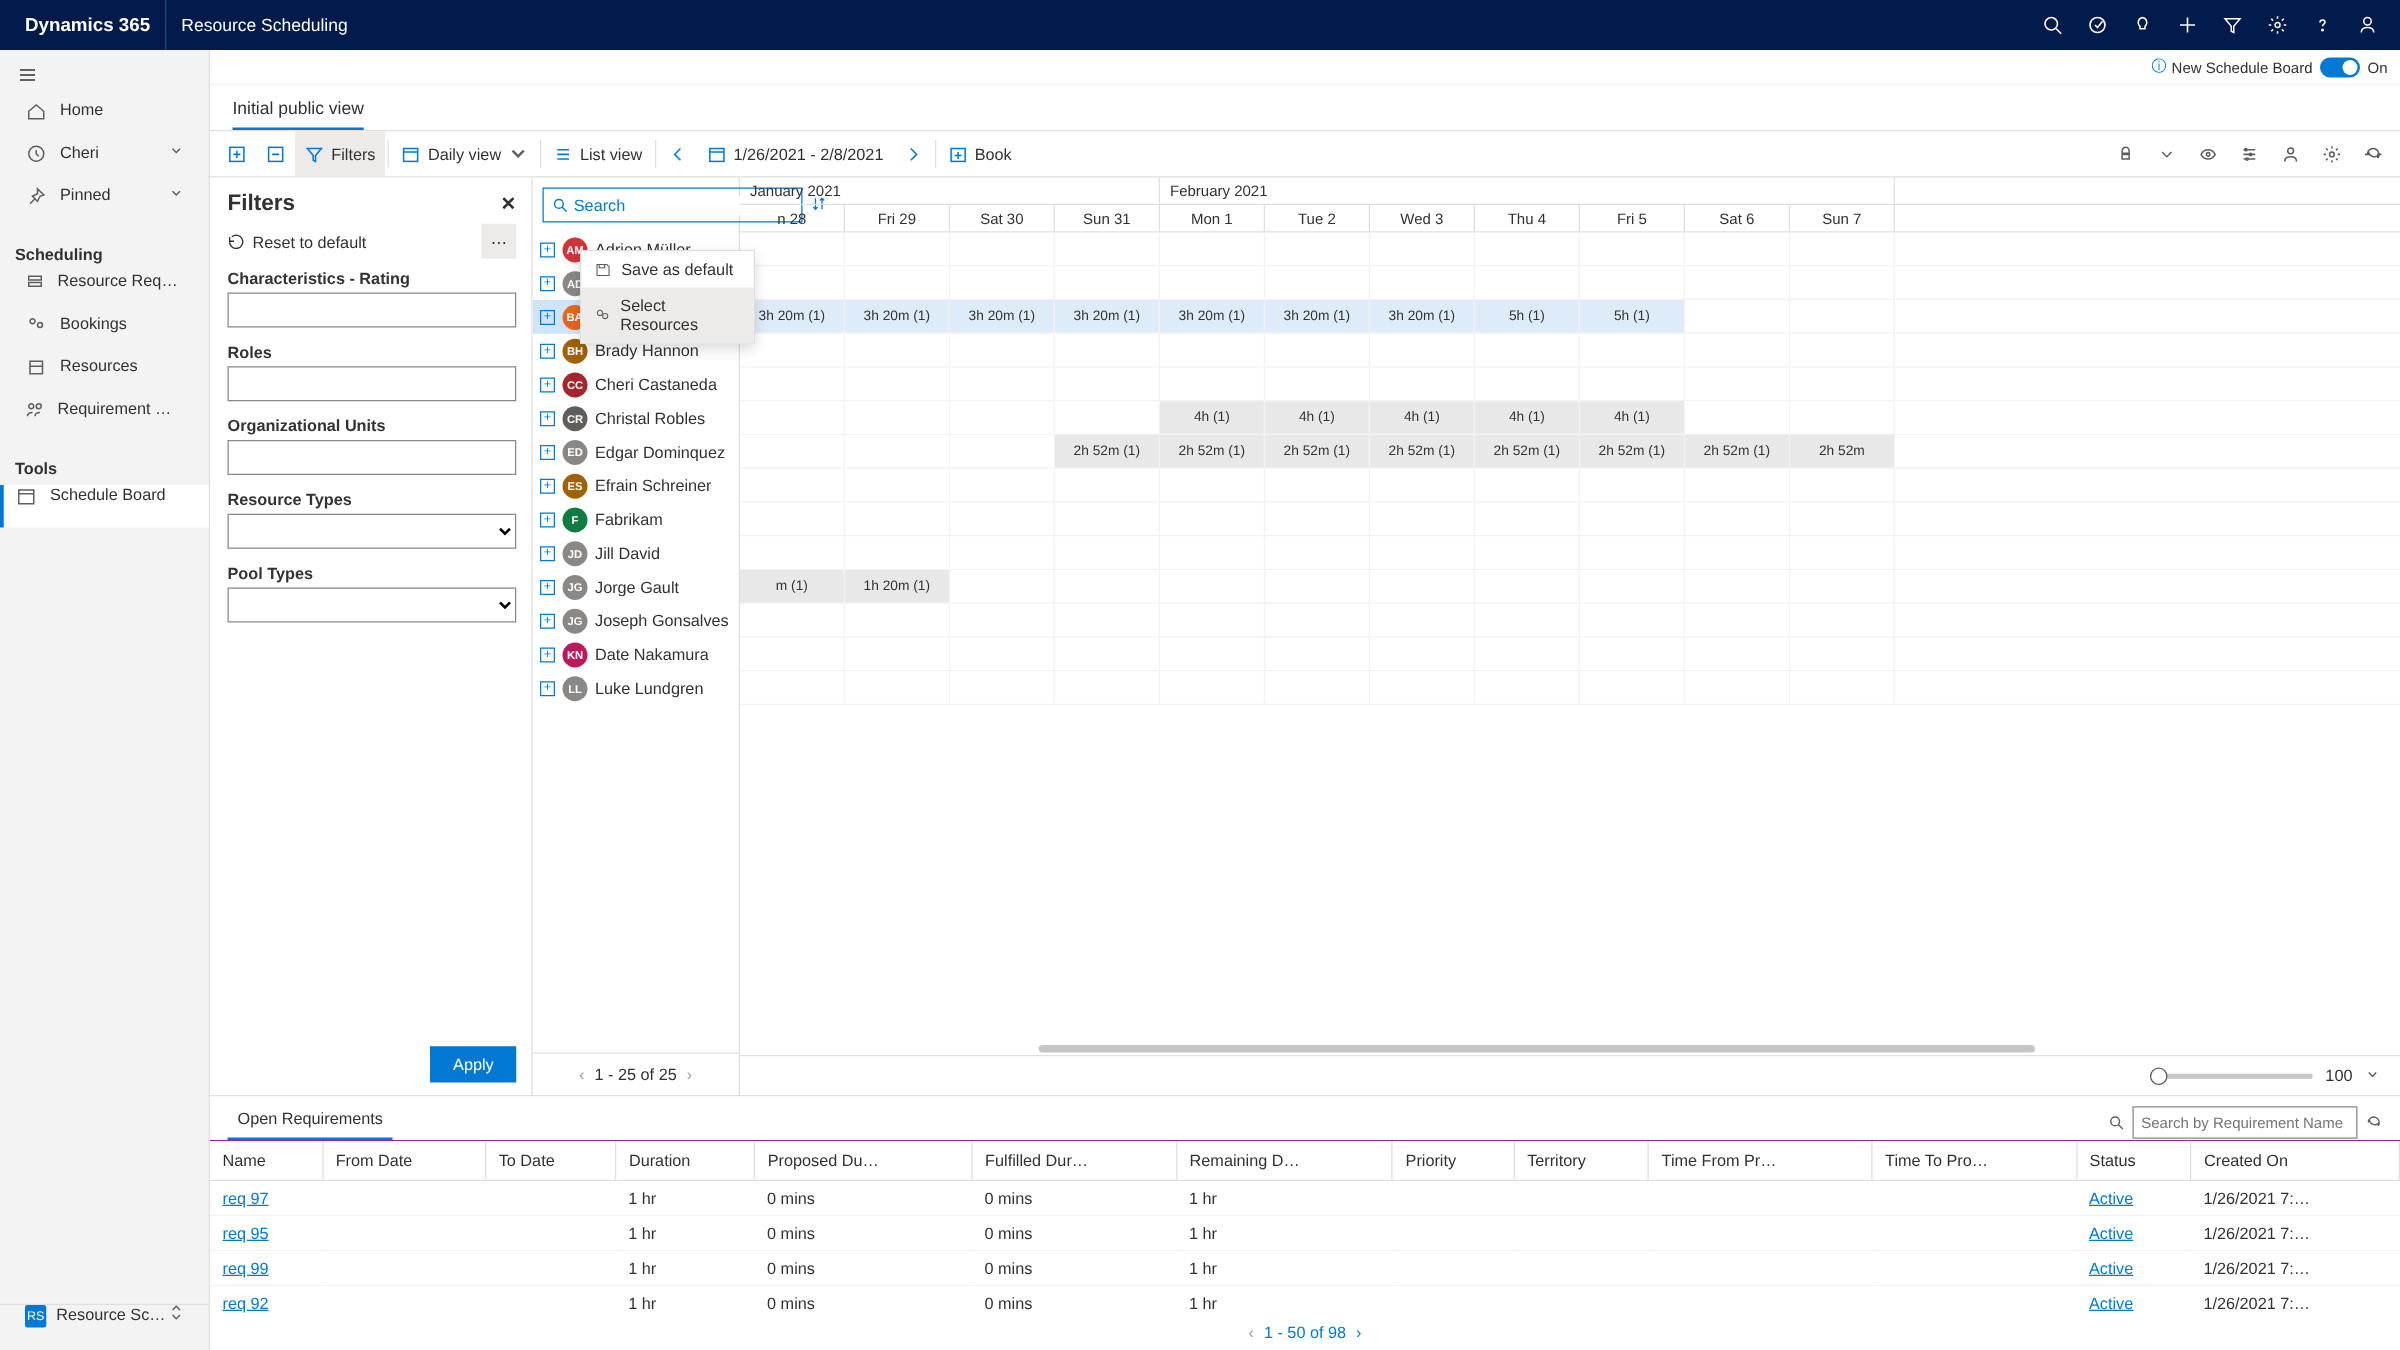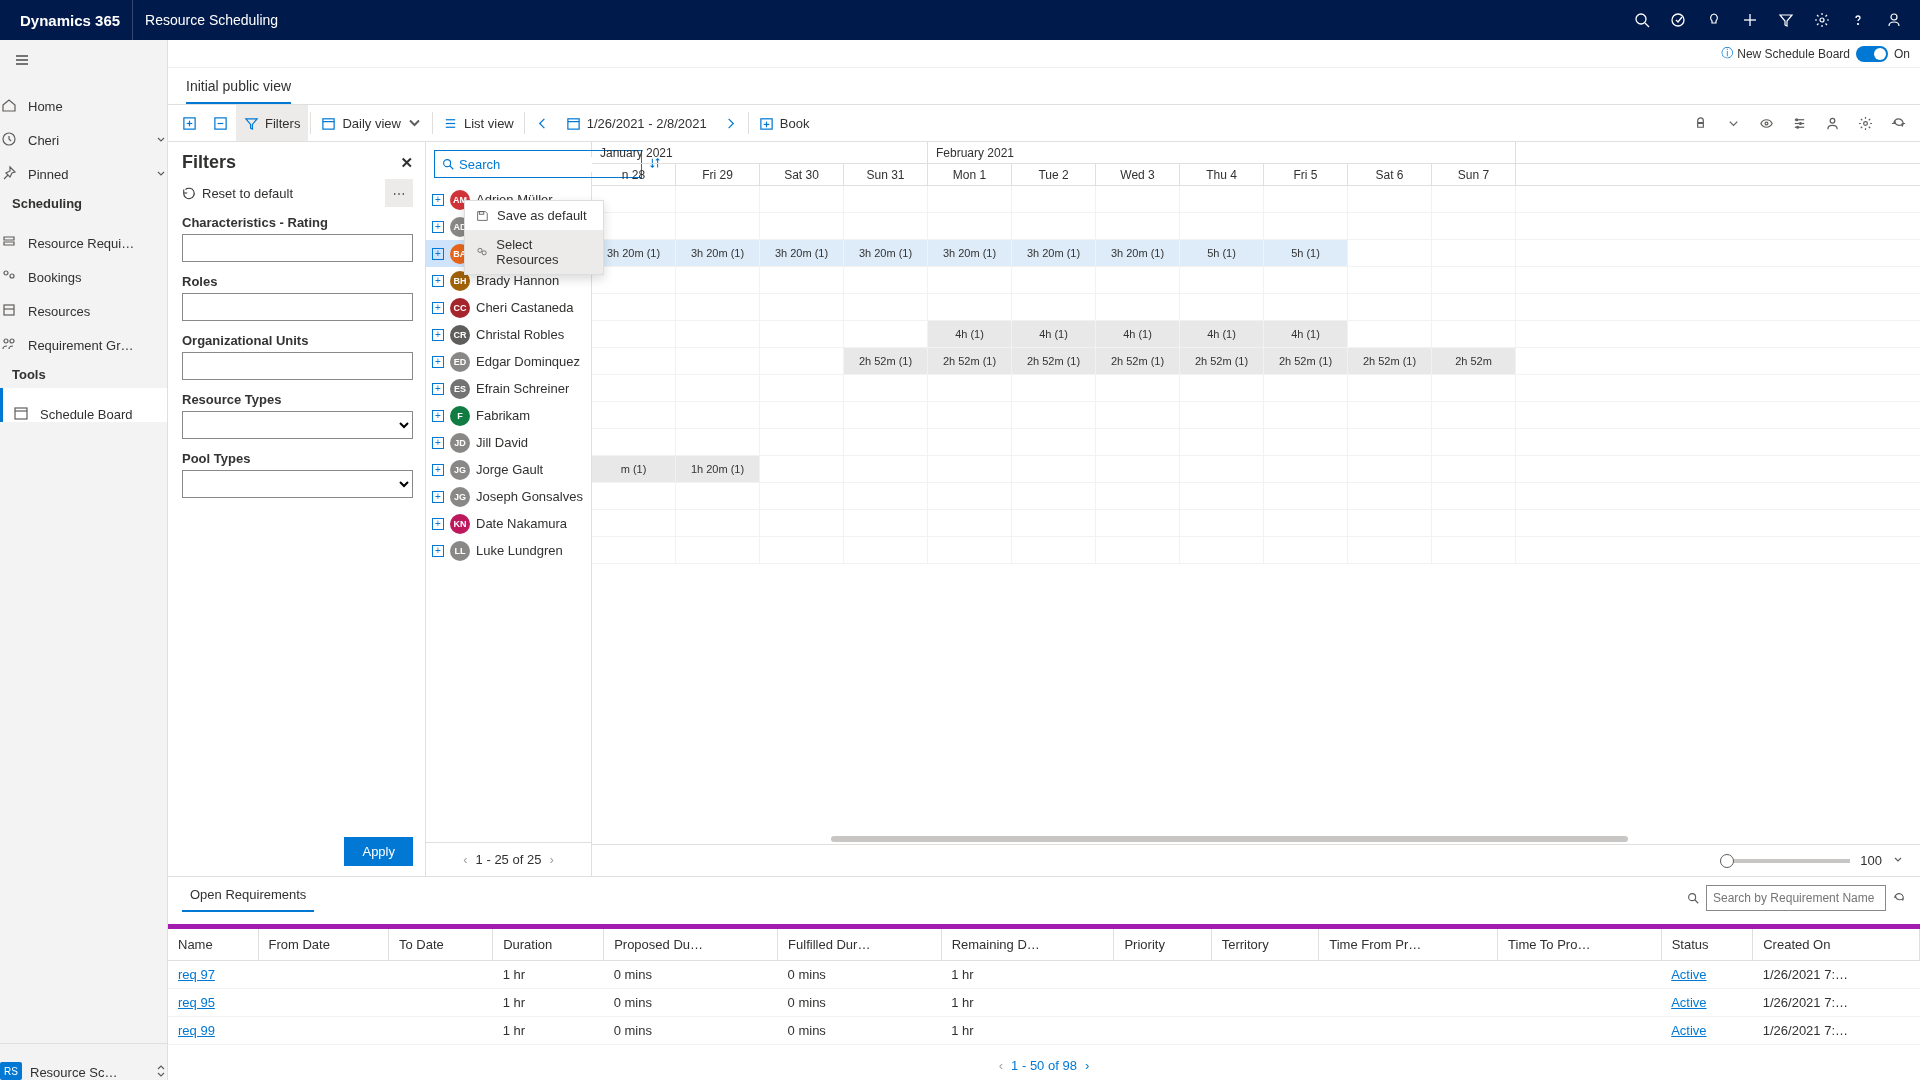--- a/index.html
+++ b/index.html
@@ -10,21 +10,21 @@
 .topbar .brand { font-weight: 600; font-size: 15px; padding: 0 12px; border-right: 1px solid rgba(255,255,255,0.2); height: 100%; display: flex; align-items: center; }
 .topbar .appname { padding: 0 12px; font-size: 14px; }
 .topbar .spacer { flex: 1; }
 .topbar .ticon { width: 36px; height: 40px; display: flex; align-items: center; justify-content: center; cursor: pointer; }
 .topbar .ticon svg { width: 16px; height: 16px; fill: #fff; stroke: #fff; }
 
 
 .leftnav { position: absolute; top: 40px; left: 0; bottom: 0; width: 168px; background: #f3f3f3; border-right: 1px solid #e1dfdd; display: flex; flex-direction: column; }
 .leftnav .hamburger { height: 40px; display: flex; align-items: center; padding-left: 14px; cursor: pointer; }
 .leftnav .hamburger svg { width: 16px; height: 16px; }
-.leftnav .nav-item { height: 34px; display: flex; align-items: flex-end; padding: 0 0; cursor: pointer; font-size: 13px; color: #323130; }
+.leftnav .nav-item { height: 34px; display: flex; align-items: flex-start; padding: 0 20px; cursor: pointer; font-size: 13px; color: #323130; }
 .leftnav .nav-item.selected { border-left: 3px solid #0078d4; background: #fff; padding-left: 9px; }
 .leftnav .nav-item .nicon { width: 18px; height: 18px; margin-right: 10px; display: flex; align-items: center; justify-content: center; }
 .leftnav .nav-item .nicon svg { width: 16px; height: 16px; fill: none; stroke: #605e5c; stroke-width: 1.2; }
 .leftnav .nav-item .chev { margin-left: auto; }
 .leftnav .group-header { padding: 14px 12px 6px; font-weight: 600; font-size: 13px; color: #323130; }
 .leftnav .bottom { margin-top: auto; border-top: 1px solid #e1dfdd; }
 .leftnav .bottom .nav-item { height: 36px; }
 .leftnav .bottom .badge { width: 22px; height: 18px; background: #0078d4; color: #fff; font-size: 10px; display: flex; align-items: center; justify-content: center; border-radius: 2px; margin-right: 8px; }
 .leftnav .bottom .swap { margin-left: auto; }
 
@@ -105,21 +105,21 @@
 .sched .grow .gcell.filled2 { background: #e8e8e8; color: #333; }
 .sched .hscroll { height: 10px; position: relative; }
 .sched .hscroll .thumb { position: absolute; height: 6px; background: #c8c6c4; top: 2px; border-radius:3px;}
 .sched .zoom-row { height: 32px; border-top: 1px solid #e1dfdd; display: flex; align-items: center; justify-content: flex-end; padding: 0 16px; gap: 10px; font-size: 13px; }
 .sched .zoom-row .slider { width: 130px; height: 4px; background: #c8c6c4; position: relative; }
 .sched .zoom-row .slider::after { content:""; position:absolute; width:12px;height:12px;border:1px solid #605e5c;border-radius:50%;background:#fff;top:-5px;left:0;}
 .sched .zoom-row .zchev svg{width:12px;height:12px;stroke:#605e5c;fill:none;}
 
 
 .bottom-pane { border-top: 1px solid #e1dfdd; display: flex; flex-direction: column; height: 204px; }
-.bottom-pane .btabs { display: flex; align-items: center; padding: 6px 14px 12px; gap: 12px; border-bottom:5px solid #a21caf;}
+.bottom-pane .btabs { display: flex; align-items: center; padding: 6px 14px 0; gap: 12px; border-bottom:1px solid #a21caf;}
 .bottom-pane .btab { padding: 4px 8px 8px; font-size: 13px; border-bottom: 2px solid #0078d4; cursor: pointer; }
 .bottom-pane .btabs .spacer { flex:1; }
 .bottom-pane .btabs .bsearch { display:flex; align-items:center; gap:6px; }
 .bottom-pane .btabs .bsearch input { border:1px solid #8a8886; height:26px; padding:0 6px; font-size:12px; width:180px;}
 .bottom-pane .btabs .bsearch svg{width:14px;height:14px;stroke:#605e5c;fill:none;}
 .bottom-pane table { width: 100%; border-collapse: collapse; font-size: 13px; }
 .bottom-pane th { text-align: left; padding: 8px 10px; border-bottom: 1px solid #e1dfdd; border-right:1px solid #e1dfdd; font-weight:500; font-size:13px; background:#fff;}
 .bottom-pane td { padding: 6px 10px; border-bottom: 1px solid #f3f2f1; }
 .bottom-pane .link { color: #0078d4; text-decoration: underline; cursor: pointer; }
 .bottom-pane .pager { height: 30px; display: flex; align-items: center; justify-content: center; gap: 8px; font-size: 13px; color:#0078d4;}
@@ -497,21 +497,21 @@
             <span class="avatar" style="background:#605e5c">CR</span>
             <span class="truncate">Christal Robles</span>
           </div>
           <div class="ritem ">
             <span class="plus">+</span>
             <span class="avatar" style="background:#8a8886">ED</span>
             <span class="truncate">Edgar Dominquez</span>
           </div>
           <div class="ritem ">
             <span class="plus">+</span>
-            <span class="avatar" style="background:#737373">ES</span>
+            <span class="avatar" style="background:#a16207">ES</span>
             <span class="truncate">Efrain Schreiner</span>
           </div>
           <div class="ritem ">
             <span class="plus">+</span>
             <span class="avatar" style="background:#107c41">F</span>
             <span class="truncate">Fabrikam</span>
           </div>
           <div class="ritem ">
             <span class="plus">+</span>
             <span class="avatar" style="background:#8a8886">JD</span>

